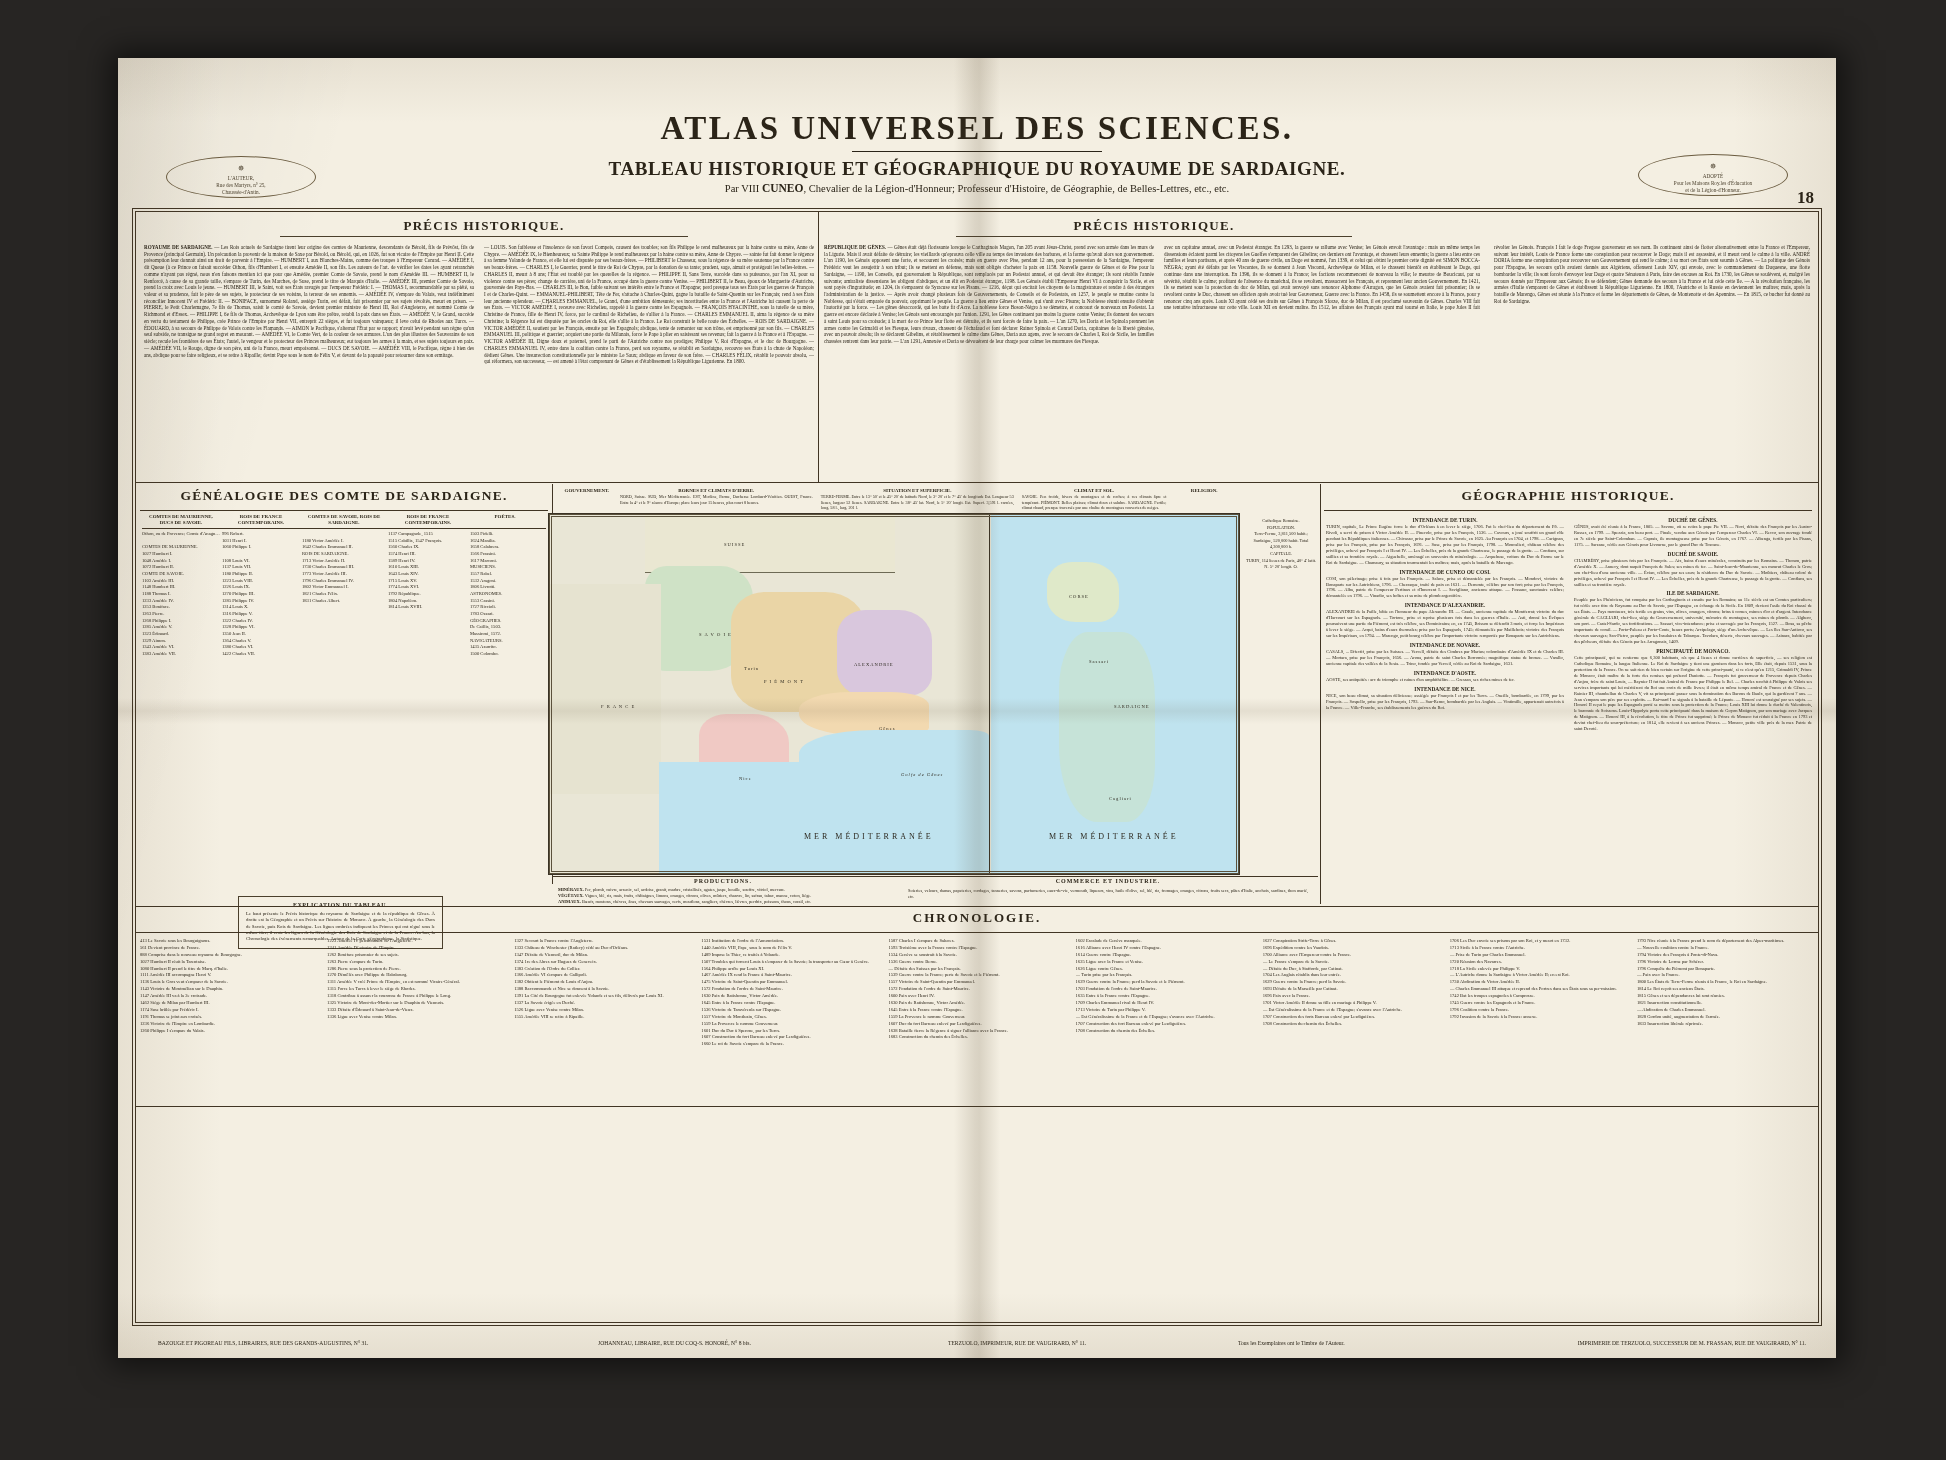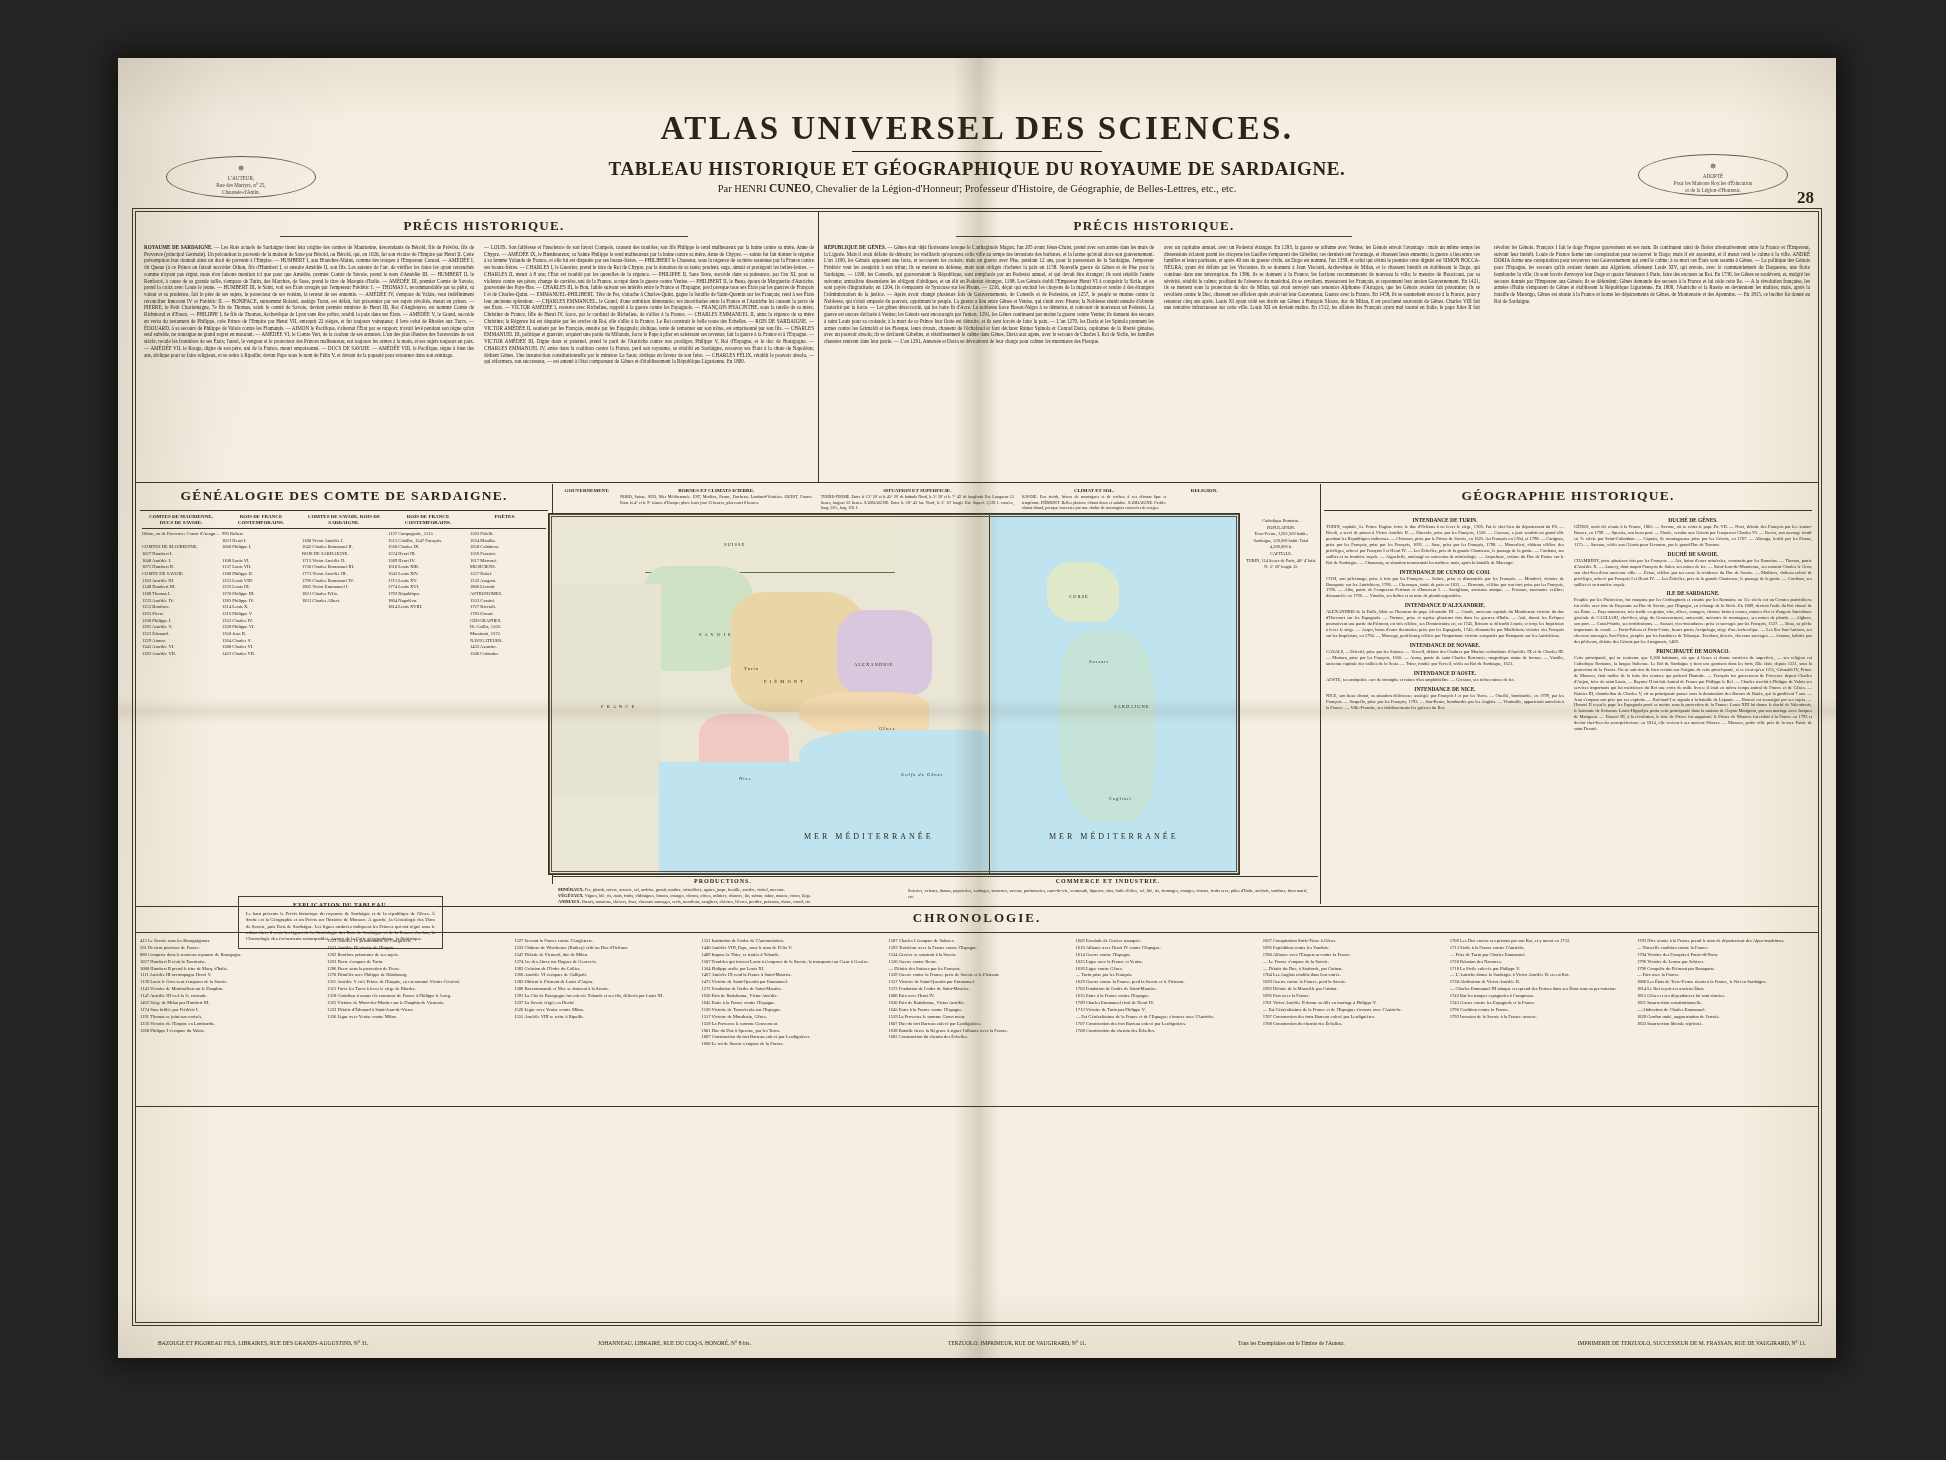--- a/index.html
+++ b/index.html
@@ -125,23 +125,23 @@
   <div class="seal right">
     <span class="star">✵</span>
     <div style="white-space:pre-line">ADOPTÉ
 Pour les Maisons Roy.les d'Éducation
 et de la Légion-d'Honneur.</div>
   </div>
 
   <div class="title1">ATLAS UNIVERSEL DES SCIENCES.</div>
   <div class="title2">TABLEAU HISTORIQUE ET GÉOGRAPHIQUE DU ROYAUME DE SARDAIGNE.</div>
   <div class="title3">
-    <span>Par HENRI </span><b>CUNEO</b><span>, Chevalier de la Légion-d'Honneur; Professeur d'Histoire, de Géographie, de Belles-Lettres, etc., etc.</span>
-  </div>
-  <div class="pagenum">28</div>
+    <span>Par VIII </span><b>CUNEO</b><span>, Chevalier de la Légion-d'Honneur; Professeur d'Histoire, de Géographie, de Belles-Lettres, etc., etc.</span>
+  </div>
+  <div class="pagenum">18</div>
 
   <div class="frame"></div>
   <div class="frameInner"></div>
 
   <div style="position:absolute;left:26px;top:160px;width:680px;">
     <div class="colhead">PRÉCIS HISTORIQUE.</div>
   </div>
   <div style="position:absolute;left:706px;top:160px;width:660px;">
     <div class="colhead">PRÉCIS HISTORIQUE.</div>
   </div>

